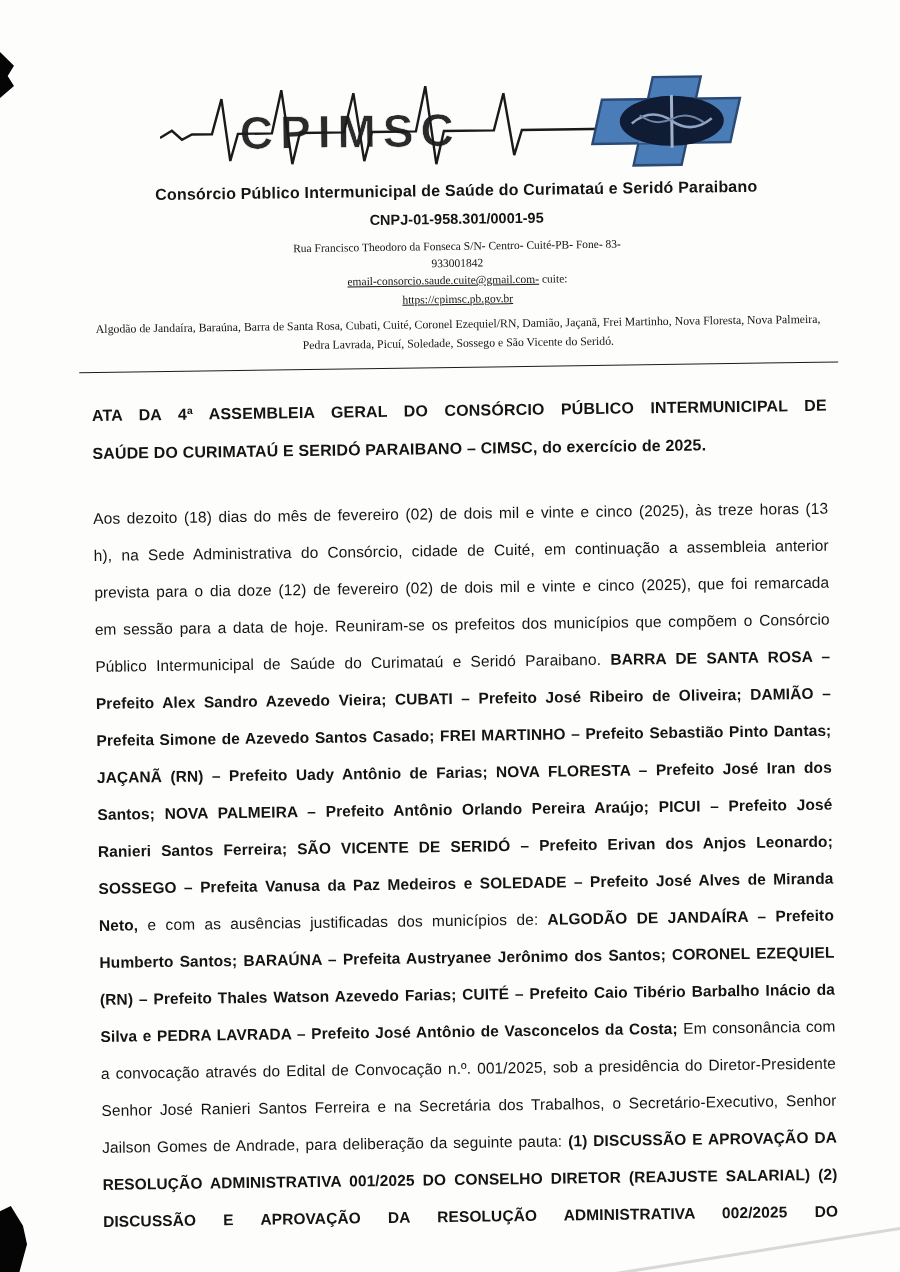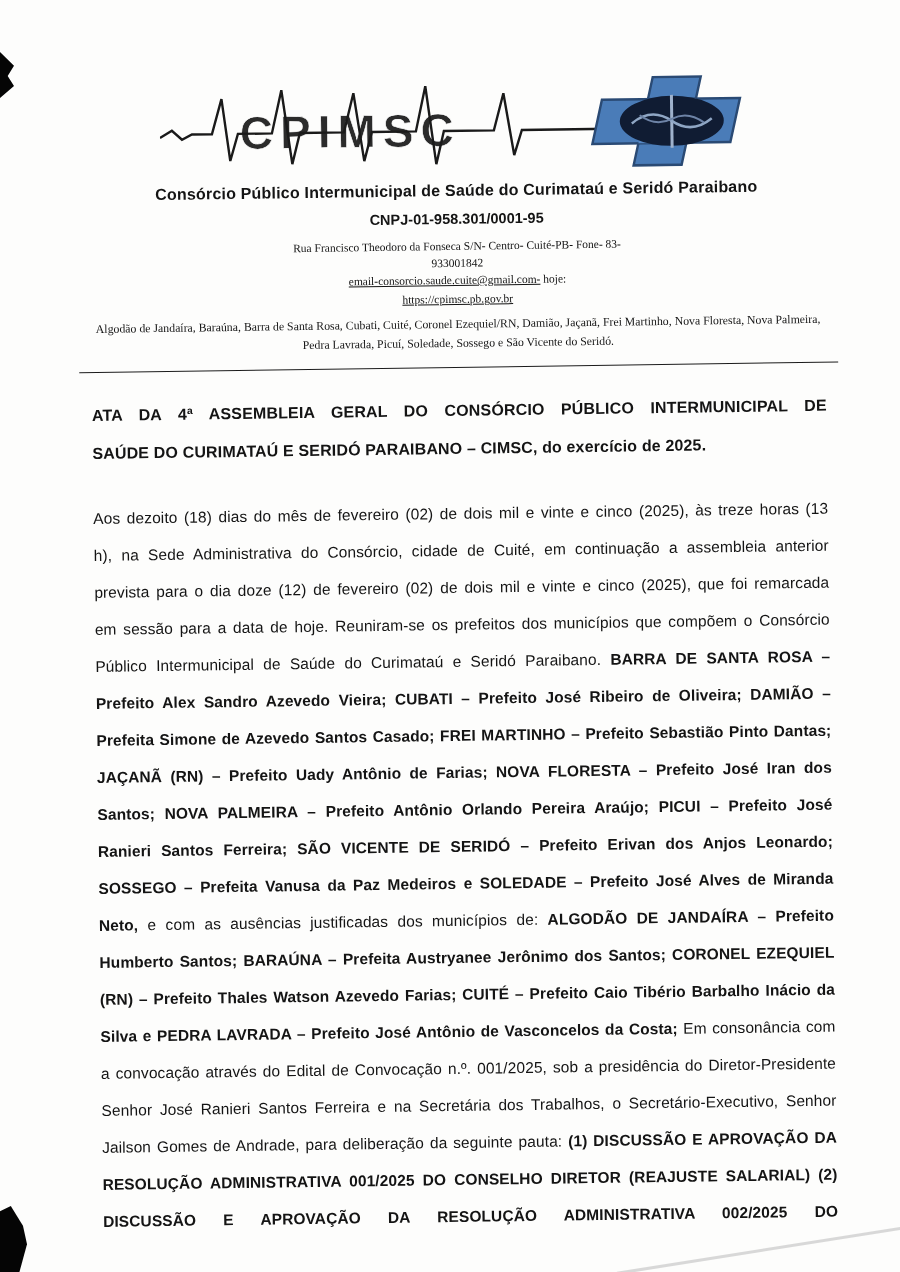--- a/index.html
+++ b/index.html
@@ -103,21 +103,21 @@
         <path d="M50 48 q20 -16 40 -2 q20 14 40 -2" stroke="#8fa6c4" stroke-width="2.5" fill="none"></path>
         <path d="M58 40 q16 12 32 4 q16 -8 32 4" stroke="#6d83a6" stroke-width="2" fill="none"></path>
       </svg>
     </div>
 
     <div class="org-name">Consórcio Público Intermunicipal de Saúde do Curimataú e Seridó Paraibano</div>
     <div class="cnpj">CNPJ-01-958.301/0001-95</div>
     <div class="addr">Rua Francisco Theodoro da Fonseca S/N- Centro- Cuité-PB- Fone- 83-</div>
     <div class="addr">933001842</div>
     <div class="linkline">
-      <span class="u">email-consorcio.saude.cuite@gmail.com-</span><span> hoje:</span>
+      <span class="u">email-consorcio.saude.cuite@gmail.com-</span><span> cuite:</span>
     </div>
     <div class="linkline">
       <span class="u">https://cpimsc.pb.gov.br</span>
     </div>
     <div class="munis">Algodão de Jandaíra, Baraúna, Barra de Santa Rosa, Cubati, Cuité, Coronel Ezequiel/RN, Damião, Jaçanã, Frei Martinho, Nova Floresta, Nova Palmeira, Pedra Lavrada, Picuí, Soledade, Sossego e São Vicente do Seridó.</div>
 
     <hr class="rule">
 
     <div class="doc-title">
       <div class="t1">ATA DA 4ª ASSEMBLEIA GERAL DO CONSÓRCIO PÚBLICO INTERMUNICIPAL DE</div>

